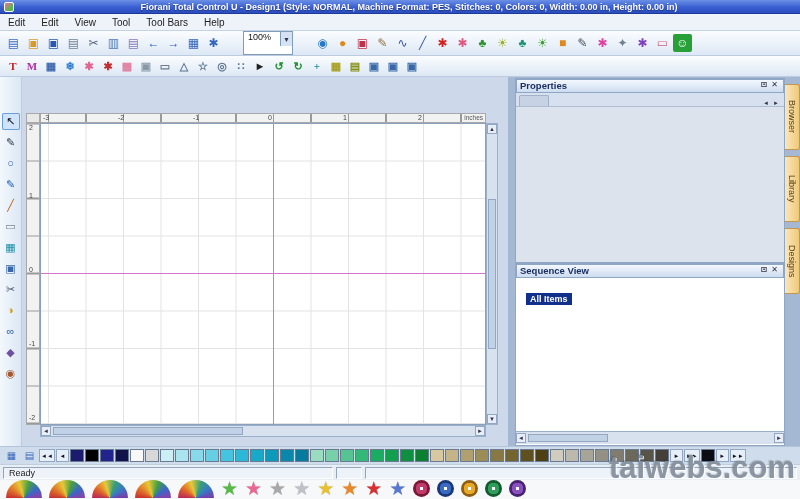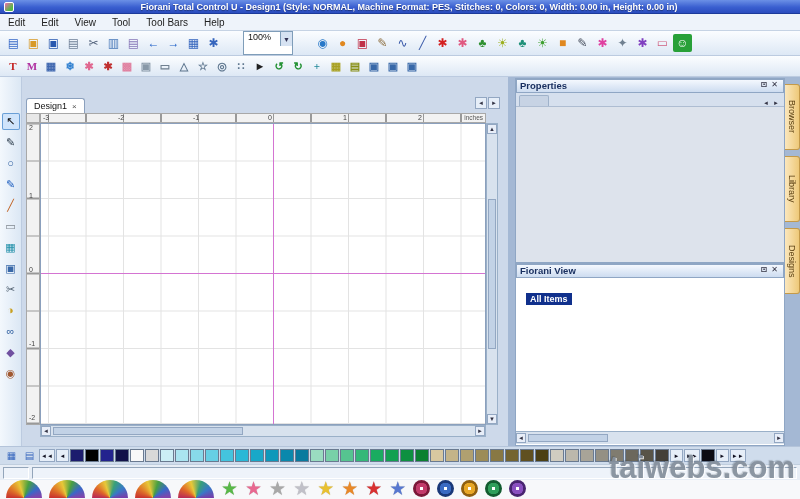--- a/index.html
+++ b/index.html
@@ -197,30 +197,20 @@
     <div class="ic" style="color: rgb(31, 143, 168);">▦</div>
     <div class="ic" style="color: rgb(56, 104, 168);">▣</div>
     <div class="ic" style="color: rgb(80, 96, 112);">✂</div>
     <div class="ic" style="color: rgb(200, 160, 32);">◑</div>
     <div class="ic" style="color: rgb(48, 96, 160);">∞</div>
     <div class="ic" style="color: rgb(112, 80, 160);">◆</div>
     <div class="ic" style="color: rgb(160, 88, 48);">◉</div>
   </div>
 
 <div class="abs canvasarea">
-  <div class="tabrow">
-    <div class="dtab">
-      <span>Design1</span>
-      <span class="x">×</span>
-    </div>
-    <div class="tabscroll">
-      <div class="sbtn">◄</div>
-      <div class="sbtn">►</div>
-    </div>
-  </div>
 
   <div class="rcorner"></div>
   <div class="hruler">
     <div style="position:absolute;left:0;top:0;width:100%;height:100%">
         <span style="left: 2px;">-3</span>
         <span style="left: 77px;">-2</span>
         <span style="left: 152px;">-1</span>
         <span style="left: 227px;">0</span>
         <span style="left: 302px;">1</span>
         <span style="left: 377px;">2</span>
@@ -264,21 +254,21 @@
     <div class="ptabs">
       <div class="ptab"></div>
       <span class="sp"></span>
       <span class="pnav">◄</span>
       <span class="pnav">►</span>
     </div>
   </div>
 
   <div class="sequence">
     <div class="panel-title">
-      <span>Fiorani View</span>
+      <span>Sequence View</span>
       <span class="sp"></span>
       <span class="pt-ic">⊡</span>
       <span class="pt-ic">✕</span>
     </div>
     <div class="sbody"><div class="seqitem">All Items</div></div>
     <div class="sscroll">
       <div class="scb">◄</div>
       <div class="hthumb" style="width:80px"></div>
       <div style="flex:1"></div>
       <div class="scb">►</div>
@@ -342,20 +332,21 @@
       <div class="sw" style="background: rgb(68, 64, 56);"></div>
     </div>
   <div class="pbtn">►</div>
   <div class="pbtn">►►</div>
   <div class="sw" style="background:#0c0c14" title="#0c0c14"></div>
   <div class="pbtn">►</div>
   <div class="pbtn">►►</div>
 </div>
 
 <div class="abs statusbar">
+  <div class="seg seg1">Ready</div>
   <div class="seg seg2"></div>
   <div class="seg seg4"></div>
 </div>
 
 <div class="abs designstrip">
   <div class="fanrow">
       <div class="fan" style="background: conic-gradient(from 270deg at 50% 100%, rgb(200, 48, 48) 0%, rgb(224, 120, 40) 10%, rgb(232, 200, 56) 20%, rgb(72, 160, 64) 30%, rgb(56, 104, 200) 40%, rgb(138, 64, 168) 50%, rgba(0, 0, 0, 0) 50%);"></div>
       <div class="fan" style="background: conic-gradient(from 270deg at 50% 100%, rgb(200, 48, 48) 0%, rgb(224, 120, 40) 10%, rgb(232, 200, 56) 20%, rgb(72, 160, 64) 30%, rgb(56, 104, 200) 40%, rgb(138, 64, 168) 50%, rgba(0, 0, 0, 0) 50%);"></div>
       <div class="fan" style="background: conic-gradient(from 270deg at 50% 100%, rgb(184, 40, 88) 0%, rgb(224, 104, 40) 10%, rgb(232, 200, 56) 20%, rgb(56, 160, 120) 30%, rgb(56, 120, 200) 40%, rgb(122, 58, 168) 50%, rgba(0, 0, 0, 0) 50%);"></div>
       <div class="fan" style="background: conic-gradient(from 270deg at 50% 100%, rgb(200, 48, 48) 0%, rgb(224, 120, 40) 10%, rgb(232, 200, 56) 20%, rgb(72, 160, 64) 30%, rgb(56, 104, 200) 40%, rgb(138, 64, 168) 50%, rgba(0, 0, 0, 0) 50%);"></div>

